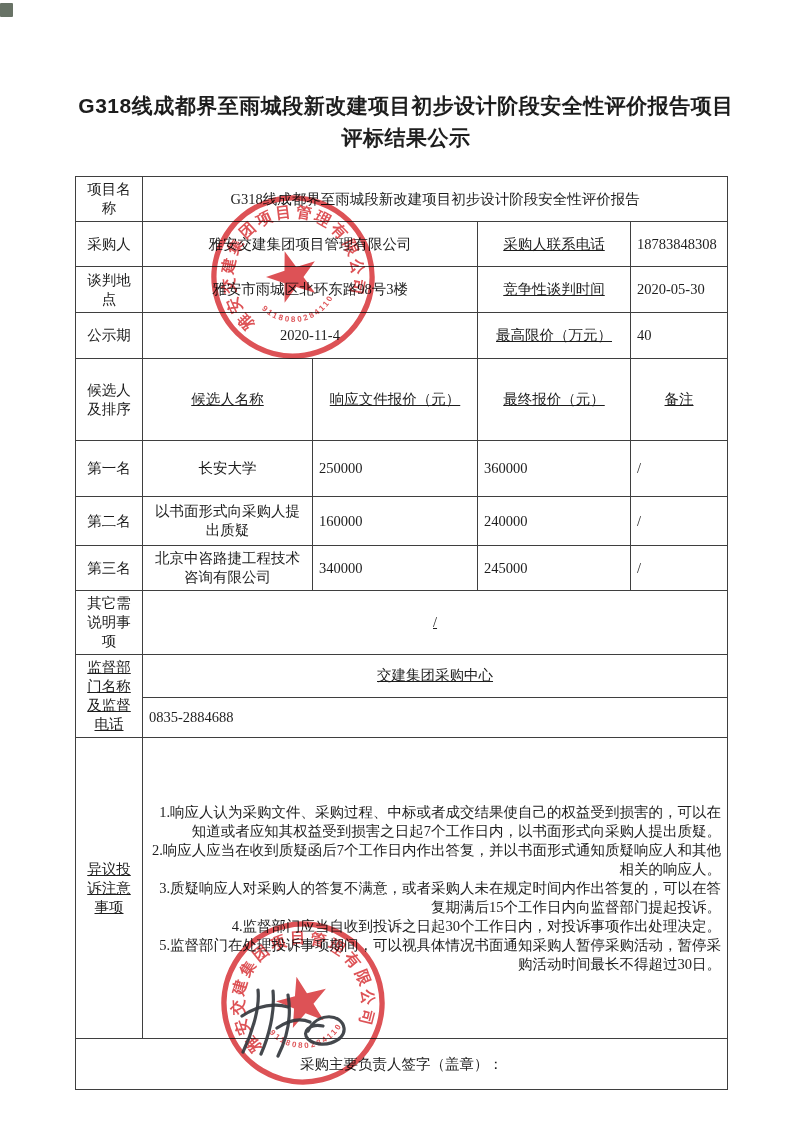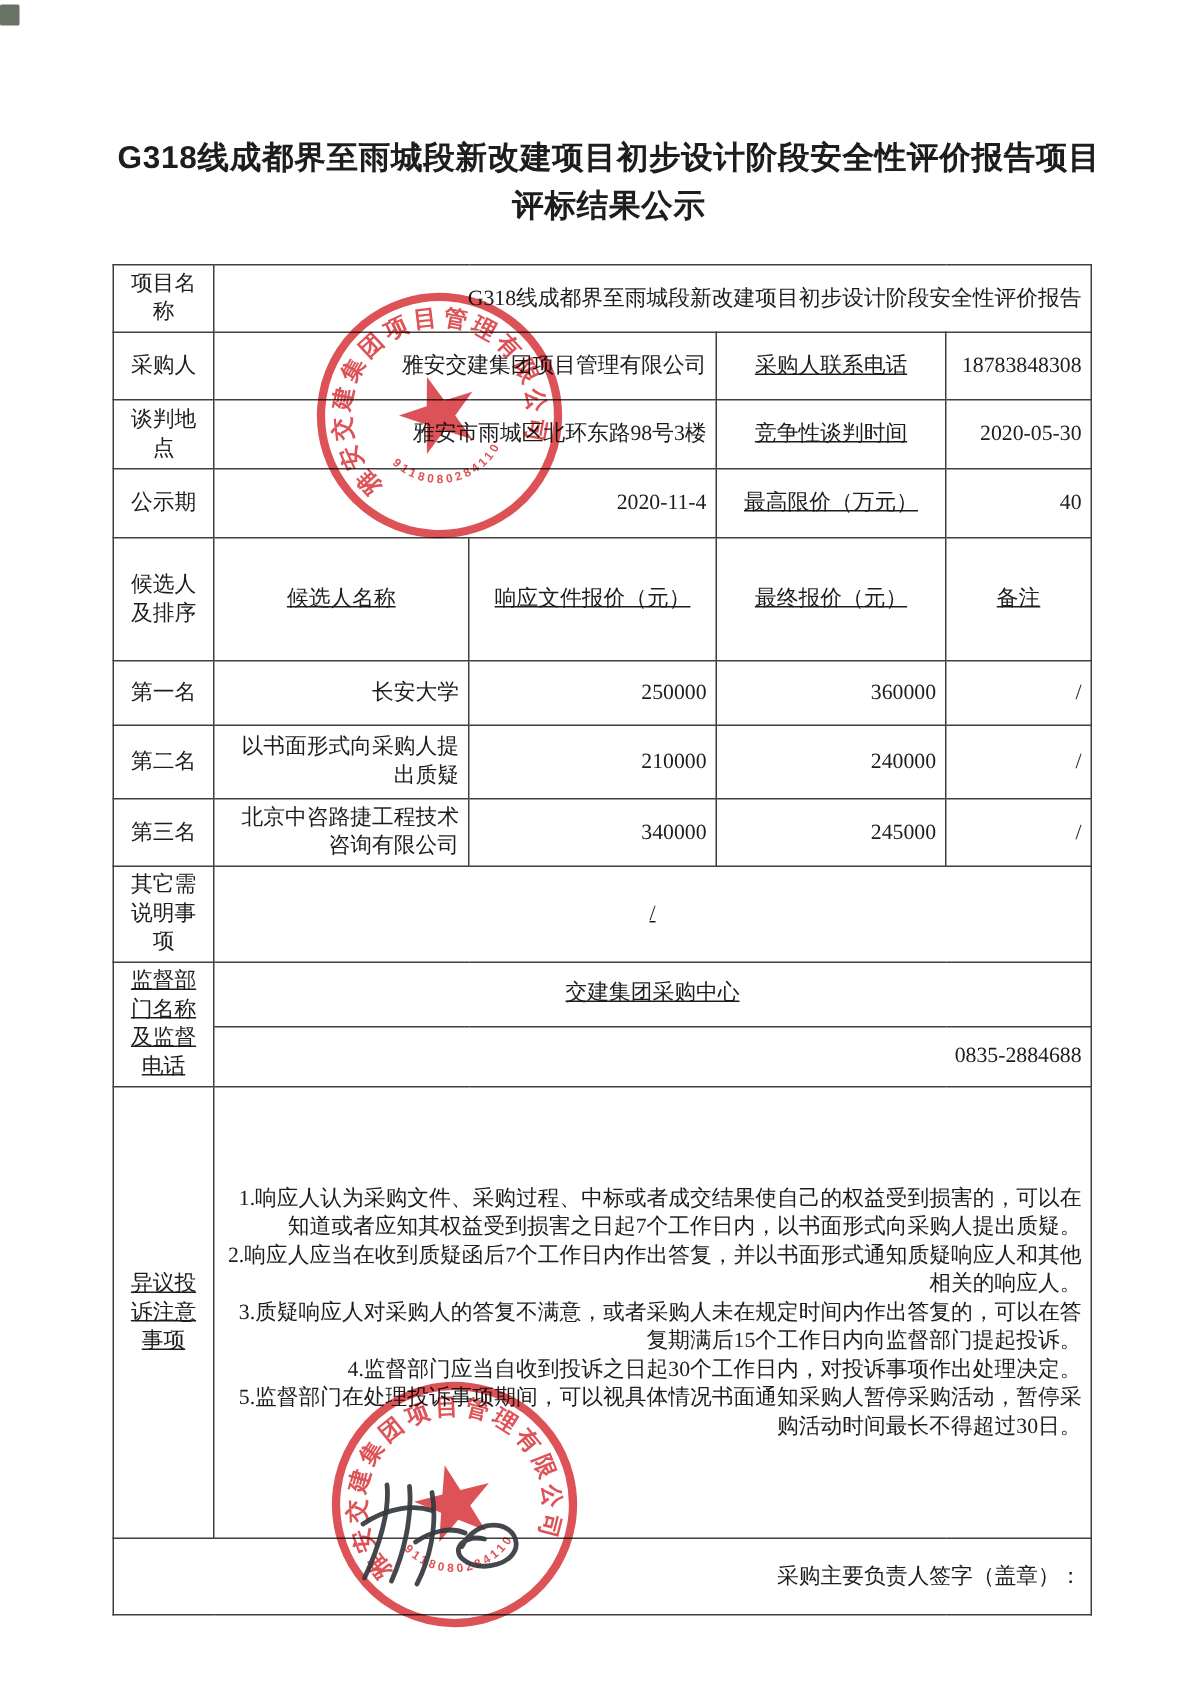--- a/index.html
+++ b/index.html
@@ -26,22 +26,22 @@
     border-collapse: collapse; table-layout: fixed;
   }
   table.doc td {
     border: 1.6px solid var(--line);
     font-size: 14.5px; line-height: 19px;
     padding: 3px 6px; vertical-align: middle;
     word-break: break-all; overflow: hidden;
   }
   td.lbl { text-align: center; padding-left: 4px; padding-right: 2px; }
   td.ctr { text-align: center; text-decoration: underline; }
-  td.lft { text-align: right; }
-  td.num { text-align: right; font-family: "Liberation Serif", serif; }
+  td.lft { text-align: center; }
+  td.num { text-align: left; font-family: "Liberation Serif", serif; }
   td.notice-cell { padding: 8px 9px; line-height: 21px; }
   .notice-item { text-align: right; }
   .sig-row td { font-size: 14.5px; }
   .seal { position: absolute; mix-blend-mode: multiply; opacity: .88; }
   .seal-stroke { fill: none; stroke: var(--seal-color); }
   .seal-fill { fill: var(--seal-color); }
   .seal-text { fill: var(--seal-color); font-family: "Liberation Sans", sans-serif; font-weight: bold; }
   .seal-top { left: 208px; top: 192px; transform: rotate(-18deg); }
   .seal-bottom { left: 218px; top: 918px; transform: rotate(-14deg); }
   .signature { position: absolute; left: 228px; top: 978px; }
@@ -93,31 +93,31 @@
         <td class="ctr">最高限价（万元）</td>
         <td class="num">40</td>
       </tr>
       <tr style="height:82px">
         <td class="lbl">候选人及排序</td>
         <td class="ctr">候选人名称</td>
         <td class="ctr">响应文件报价（元）</td>
         <td class="ctr">最终报价（元）</td>
         <td class="ctr">备注</td>
       </tr>
-      <tr style="height:43px">
+      <tr style="height:56px">
         <td class="lbl">第一名</td>
         <td class="lft">长安大学</td>
         <td class="num">250000</td>
         <td class="num">360000</td>
         <td class="num">/</td>
       </tr>
       <tr style="height:49px">
         <td class="lbl">第二名</td>
         <td class="lft">以书面形式向采购人提出质疑</td>
-        <td class="num">210000</td>
+        <td class="num">160000</td>
         <td class="num">240000</td>
         <td class="num">/</td>
       </tr>
       <tr style="height:42px">
         <td class="lbl">第三名</td>
         <td class="lft">北京中咨路捷工程技术咨询有限公司</td>
         <td class="num">340000</td>
         <td class="num">245000</td>
         <td class="num">/</td>
       </tr>

